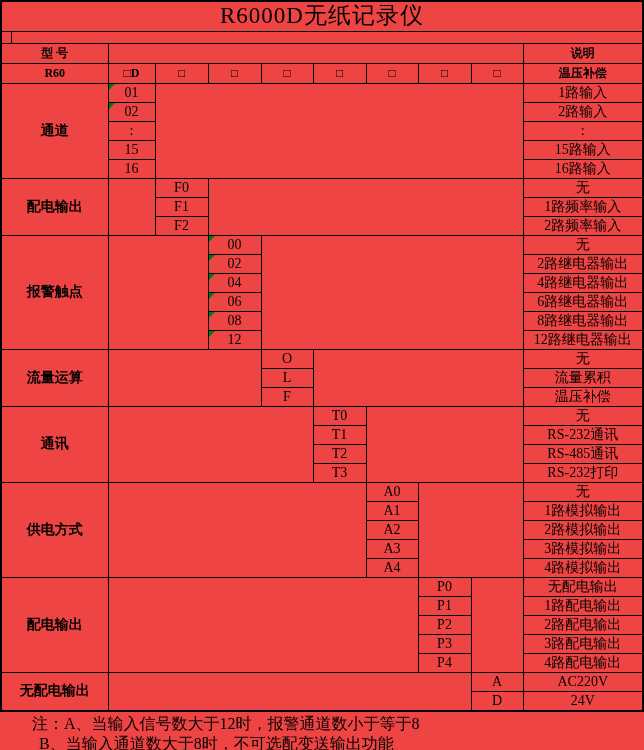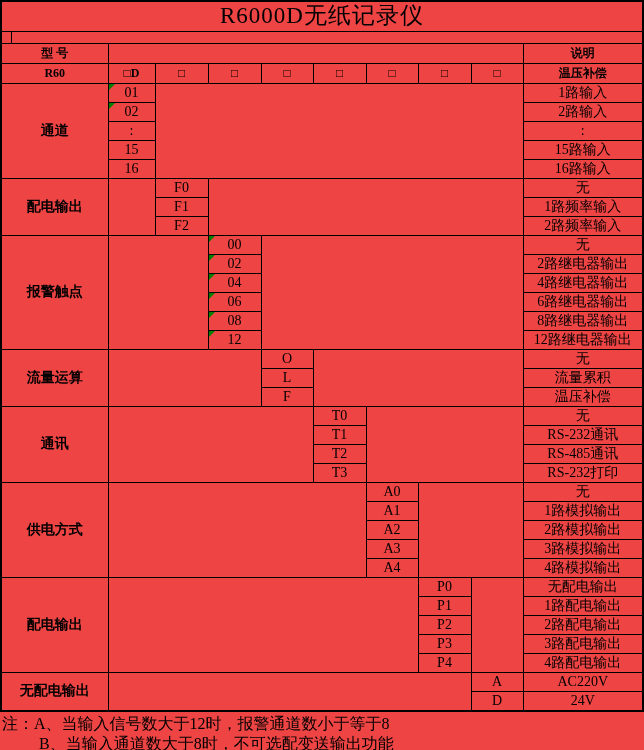--- a/index.html
+++ b/index.html
@@ -19,21 +19,21 @@
   tr.r-empty td .tick { width:9px; height:100%; border-right:1px solid #000; }
   tr.r-head td { height:19px; font-size:12px; font-weight:bold; }
   tr.r-data td { height:18px; font-size:14px; }
   td.lbl { font-size:16px; font-weight:bold; }
   td.code { position:relative; font-size:14px; }
   .tri {
     position:absolute; top:0; left:0; width:0; height:0;
     border-top:6px solid #008000; border-right:6px solid transparent;
   }
   .notes { margin-top:2px; font-size:16px; line-height:20px; }
-  .note-1 { padding-left:2px; }
+  .note-1 { padding-left:2px;margin-left:30px; }
   .note-2 { padding-left:39px; }
 </style>
 </head>
 <body>
 
 <div class="sheet">
 <table class="spec">
   <colgroup>
     <col style="width:107px">
         <col style="width:47px">

